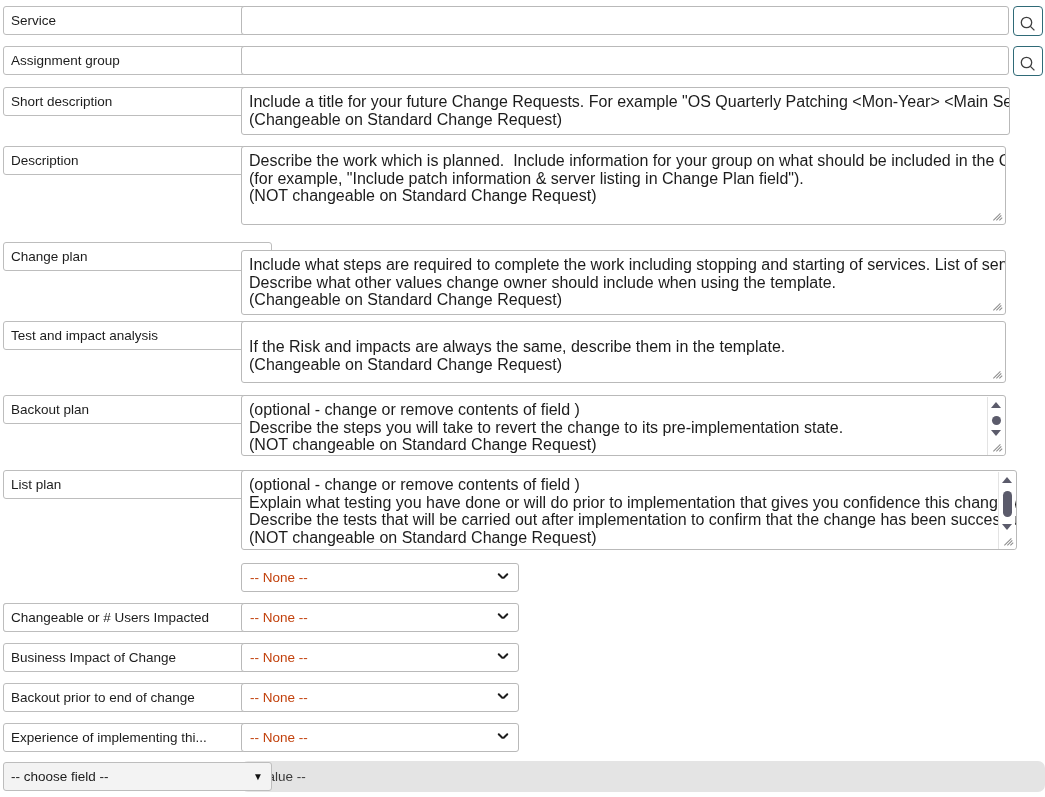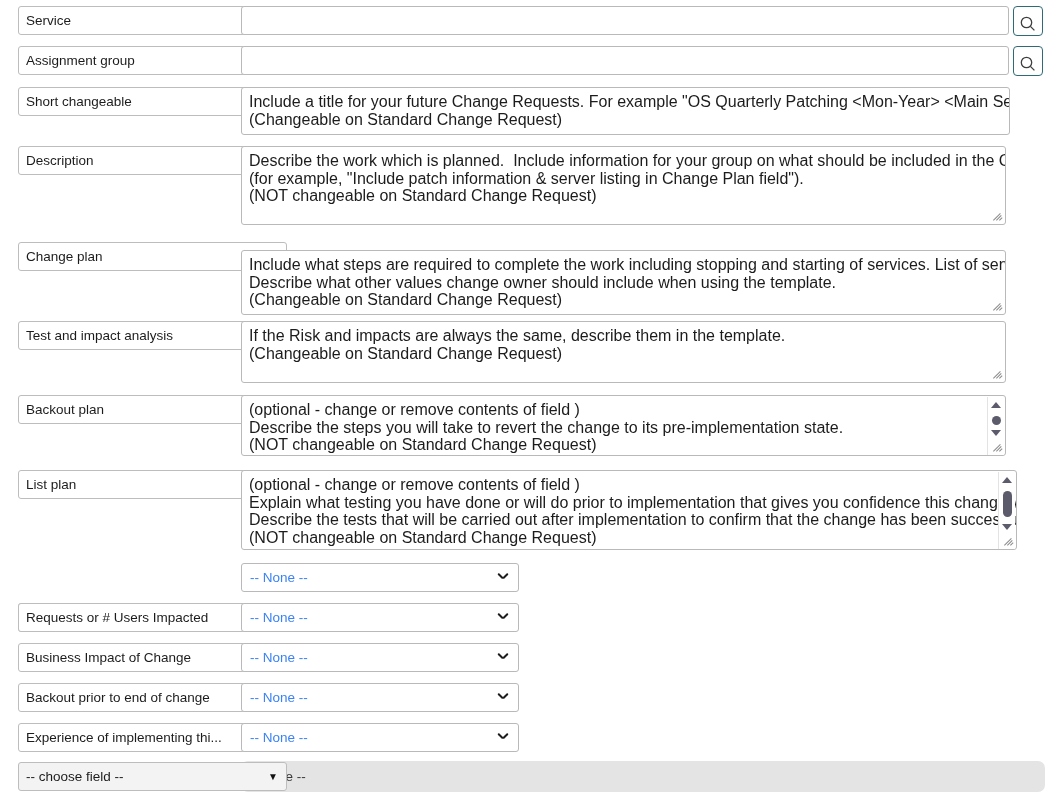--- a/index.html
+++ b/index.html
@@ -22,21 +22,21 @@
   .row {
     position: absolute;
     left: 0;
     width: 1045px;
     box-sizing: border-box;
   }
 
   
   .fieldsel {
     position: absolute;
-    left: 18px;
+    left: 3px;
     width: 269px;
     height: 29px;
     box-sizing: border-box;
     border: 1px solid #bdbdbd;
     border-radius: 3px;
     background: #ffffff;
     font-family: "Liberation Sans", sans-serif;
     font-size: 13.5px;
     color: #1c1c1c;
     padding: 0 26px 16px 7px;
@@ -154,21 +154,21 @@
     position: absolute;
     left: 241px;
     width: 278px;
     height: 29px;
     box-sizing: border-box;
     border: 1px solid #b9b9b9;
     border-radius: 3px;
     background: #ffffff;
     font-family: "Liberation Sans", sans-serif;
     font-size: 13.5px;
-    color: #3b82f6;
+    color: #c2410c;
     padding: 0 26px 0 8px;
     line-height: 27px;
     white-space: nowrap;
     overflow: hidden;
     cursor: default;
   }
   .valsel .chev {
     position: absolute;
     right: 9px;
     top: 1px;
@@ -244,21 +244,21 @@
   <button class="srch-btn" style="left:1013px; top:0;">
     <svg width="18" height="18" viewBox="0 0 18 18">
       <circle cx="7.5" cy="7.5" r="5.2" fill="none" stroke="#3f3f3f" stroke-width="1.3"></circle>
       <line x1="11.4" y1="11.4" x2="15.4" y2="15.4" stroke="#3f3f3f" stroke-width="1.3"></line>
     </svg>
   </button>
 </div>
 
 <div class="row" style="top:87px;">
   <div class="fieldsel" style="top:0;">
-    <span>Short changeable</span>
+    <span>Short description</span>
     <span class="caret">▼</span>
   </div>
   <div class="ta-wrap" style="top:0; width:769px; height:48px;">
     <div class="ta-text" style="width:769px;">Include a title for your future Change Requests. For example "OS Quarterly Patching &lt;Mon-Year&gt; &lt;Main Service area&gt;."
 (Changeable on Standard Change Request)</div>
   </div>
 </div>
 
 <div class="row" style="top:146px;">
   <div class="fieldsel" style="top:0;">
@@ -293,21 +293,21 @@
       </span>
   </div>
 </div>
 
 <div class="row" style="top:321px;">
   <div class="fieldsel" style="top:0;">
     <span>Test and impact analysis</span>
     <span class="caret">▼</span>
   </div>
   <div class="ta-wrap" style="top:0; width:765px; height:62px;">
-    <div class="ta-text" style="width:765px;">If the Risk and impacts are always the same, describe them in the template.
+    <div class="ta-text" style="width:765px;margin-top:11px;">If the Risk and impacts are always the same, describe them in the template.
 (Changeable on Standard Change Request)</div>
     <span class="resize-grip">
         <i></i>
         <i></i>
         <i></i>
       </span>
   </div>
 </div>
 
 <div class="row" style="top:395px;">
@@ -361,21 +361,21 @@
     <span class="caret">▼</span>
   </div>
   <div class="valsel" style="top:0;">
     <span>-- None --</span>
     <span class="chev"></span>
   </div>
 </div>
 
 <div class="row" style="top:603px;">
   <div class="fieldsel" style="top:0;">
-    <span>Requests or # Users Impacted</span>
+    <span>Changeable or # Users Impacted</span>
     <span class="caret">▼</span>
   </div>
   <div class="valsel" style="top:0;">
     <span>-- None --</span>
     <span class="chev"></span>
   </div>
 </div>
 
 <div class="row" style="top:643px;">
   <div class="fieldsel" style="top:0;">

